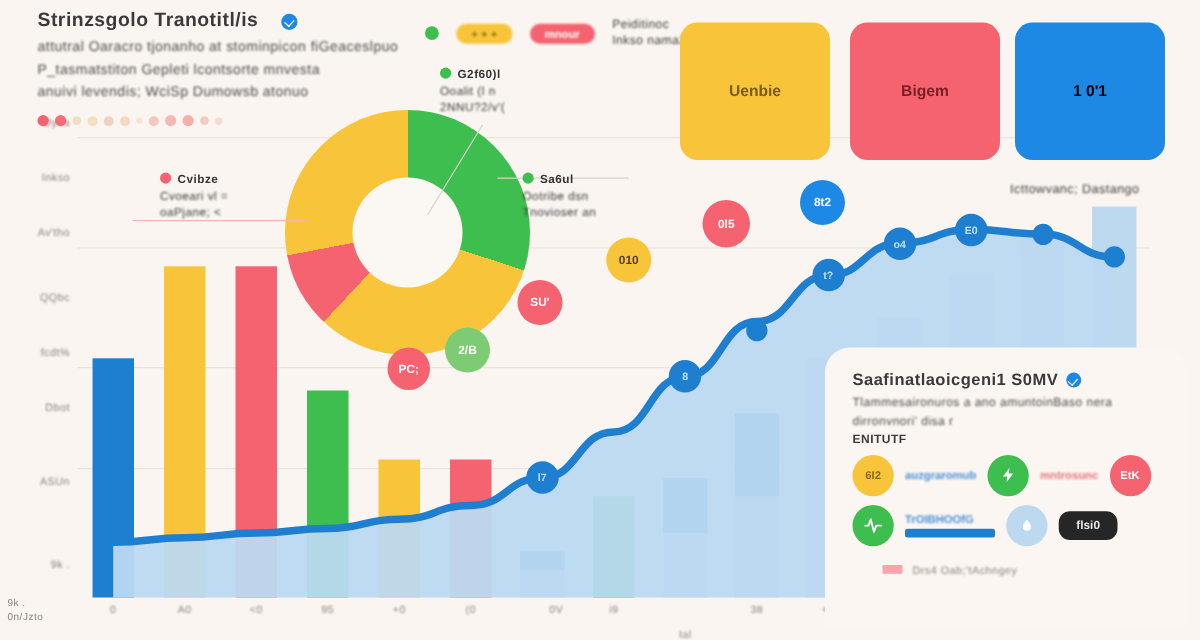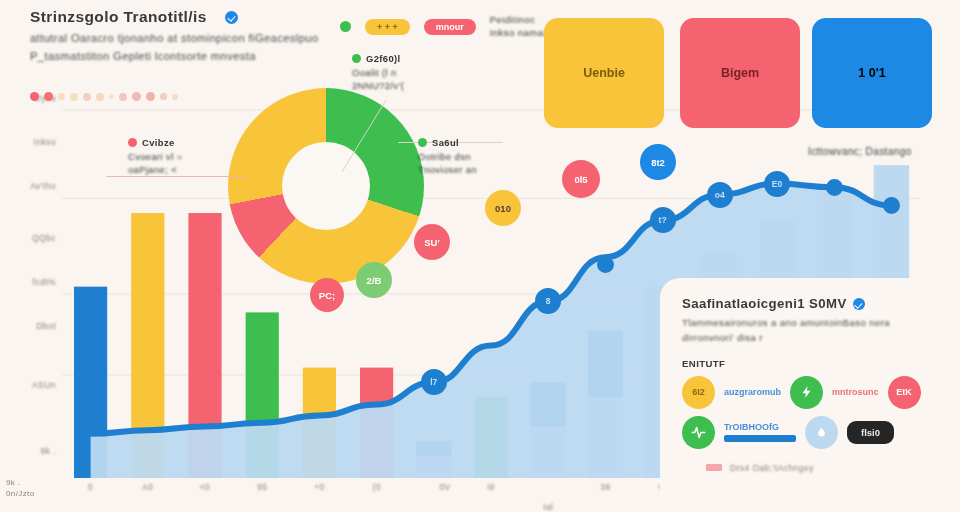--- a/index.html
+++ b/index.html
@@ -97,21 +97,21 @@
   }
   #info-title { display: flex; align-items: center; gap: 6px; font-size: 13.2px; font-weight: 700; color: #2c2c2c; }
   #info-badge {
     width: 12px; height: 12px; border-radius: 50%; background: #1e88e5; position: relative; flex: none;
   }
   #info-badge::after {
     content: ""; position: absolute; left: 3.6px; top: 3px;
     width: 3.6px; height: 5.5px; border: 1.5px solid #fff; border-top: 0; border-left: 0; transform: rotate(42deg);
   }
   .info-body { font-size: 9.6px; line-height: 1.5; color: #4a4a4a; margin-top: 5px; }
-  .group-label { font-size: 9.6px; font-weight: 700; color: #3b3b3b; margin-top: 12px; }
+  .group-label { font-size: 9.6px; font-weight: 700; color: #3b3b3b; }
   .chip-row { display: flex; align-items: center; gap: 9px; margin-top: 7px; }
   .chip {
     width: 33px; height: 33px; border-radius: 50%; flex: none;
     display: flex; align-items: center; justify-content: center;
     font-size: 9px; font-weight: 700; filter: blur(0.5px);
   }
   .chip-text { font-size: 9px; font-weight: 700; filter: blur(0.75px); }
   .bar-mini { height: 7px; border-radius: 2px; background: #1e7fd0; margin-top: 3px; }
   .tag-dark {
     background: #262626; color: #e8e8e8; border-radius: 9px;
@@ -181,20 +181,21 @@
       <span class="txt soft muted" style="left: 829.4px;">lV</span>
     </div>
 
   <div id="header">
     <div id="hdr-title">
       <span class="txt">Strinzsgolo Tranotitl/is</span>
       <span id="hdr-badge"></span>
     </div>
     <div class="hdr-line txt soft">attutral Oaracro tjonanho at stominpicon fiGeaceslpuo</div>
     <div class="hdr-line txt soft">P_tasmatstiton Gepleti lcontsorte mnvesta</div>
+    <div class="hdr-line txt soft">anuivi levendis; WciSp Dumowsb atonuo</div>
   </div>
 
   <div id="dot-strip">
       <i style="width: 9px; height: 9px; background: rgb(244, 99, 111); opacity: 1;"></i>
       <i style="width: 9px; height: 9px; background: rgb(244, 99, 111); opacity: 0.92;"></i>
       <i style="width: 7px; height: 7px; background: rgb(240, 216, 184); opacity: 0.8;"></i>
       <i style="width: 8px; height: 8px; background: rgb(243, 220, 180); opacity: 0.85;"></i>
       <i style="width: 8px; height: 8px; background: rgb(239, 201, 180); opacity: 0.8;"></i>
       <i style="width: 8px; height: 8px; background: rgb(242, 207, 178); opacity: 0.75;"></i>
       <i style="width: 5px; height: 5px; background: rgb(243, 221, 198); opacity: 0.7;"></i>

